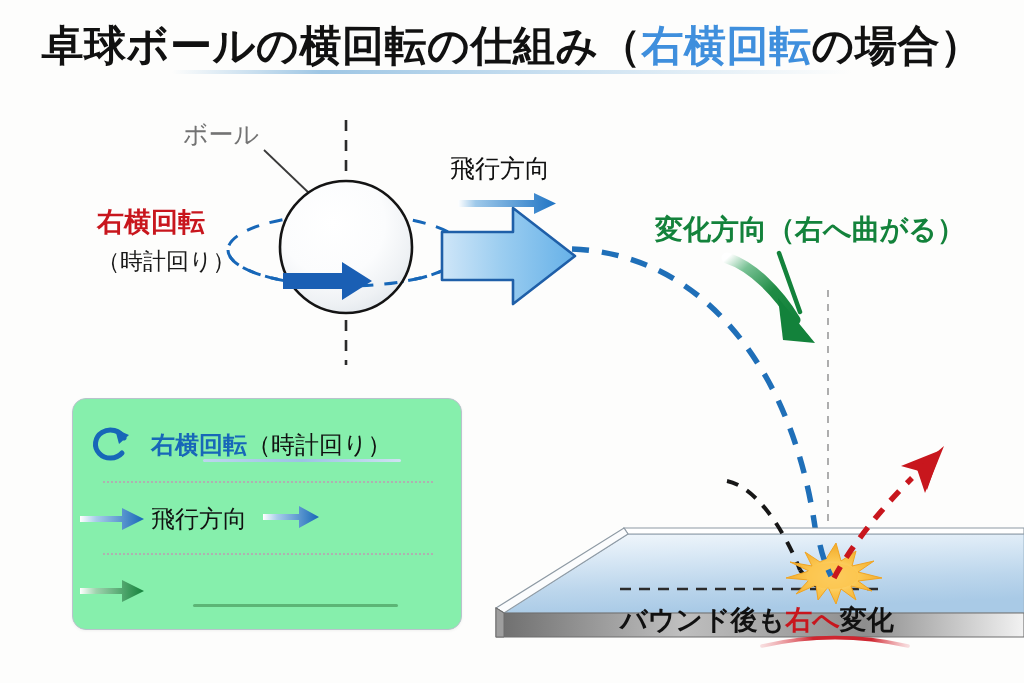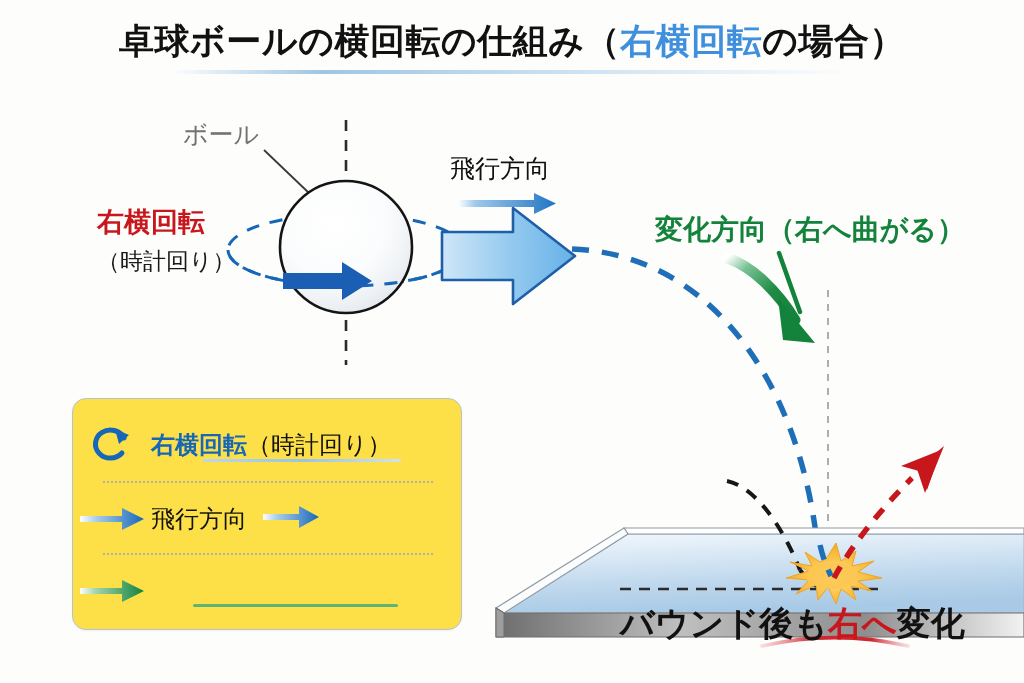--- a/index.html
+++ b/index.html
@@ -15,43 +15,43 @@
   #stage > svg{position:absolute;left:0;top:0;}
 
   .txt{position:absolute;white-space:nowrap;line-height:1;}
 
   
   #title-wrap{
     position:absolute;left:0;top:18px;width:1024px;
     text-align:center;
   }
   #title{
-    font-size:35px;font-weight:bold;color:#111;letter-spacing:0.5px;
+    font-size:42px;font-weight:bold;color:#111;letter-spacing:0.5px;
     display:inline-block;
   }
   #title .hi{color:#3f8fdd;}
   #title-underline{
     position:absolute;left:172px;top:70px;width:680px;height:4px;
     background:linear-gradient(90deg,rgba(160,200,230,0) 0%,#9ec6e4 22%,#c8dff0 55%,rgba(180,215,235,0) 100%);
     border-radius:2px;
   }
 
   
   #lbl-ball{left:183px;top:122px;font-size:25px;color:#737373;font-weight:500;}
   #lbl-spin{left:97px;top:208px;font-size:27px;color:#c8161d;font-weight:bold;}
   #lbl-spin-sub{left:97px;top:250px;font-size:23px;color:#1a1a1a;}
   #lbl-flight{left:450px;top:156px;font-size:25px;color:#111;font-weight:500;}
   #lbl-change{left:655px;top:216px;font-size:28px;color:#13823b;font-weight:bold;}
-  #lbl-bounce{left:620px;top:606px;font-size:34px;color:#111;font-weight:bold;text-align:center;}
+  #lbl-bounce{left:620px;top:606px;font-size:27px;color:#111;font-weight:bold;text-align:center;}
   #lbl-bounce .hi{color:#c8161d;}
 
   
   #legend{
     position:absolute;left:72px;top:398px;width:390px;height:232px;
-    background:#fde047;
+    background:#86efac;
     border:1.6px solid #b9c2cc;
     border-radius:14px;
     box-sizing:border-box;
     box-shadow:0 1px 3px rgba(0,0,0,0.05);
   }
   .legend-row{
     position:absolute;left:0;width:390px;height:72px;
     display:flex;align-items:center;
   }
   #lrow0{top:10px;}

